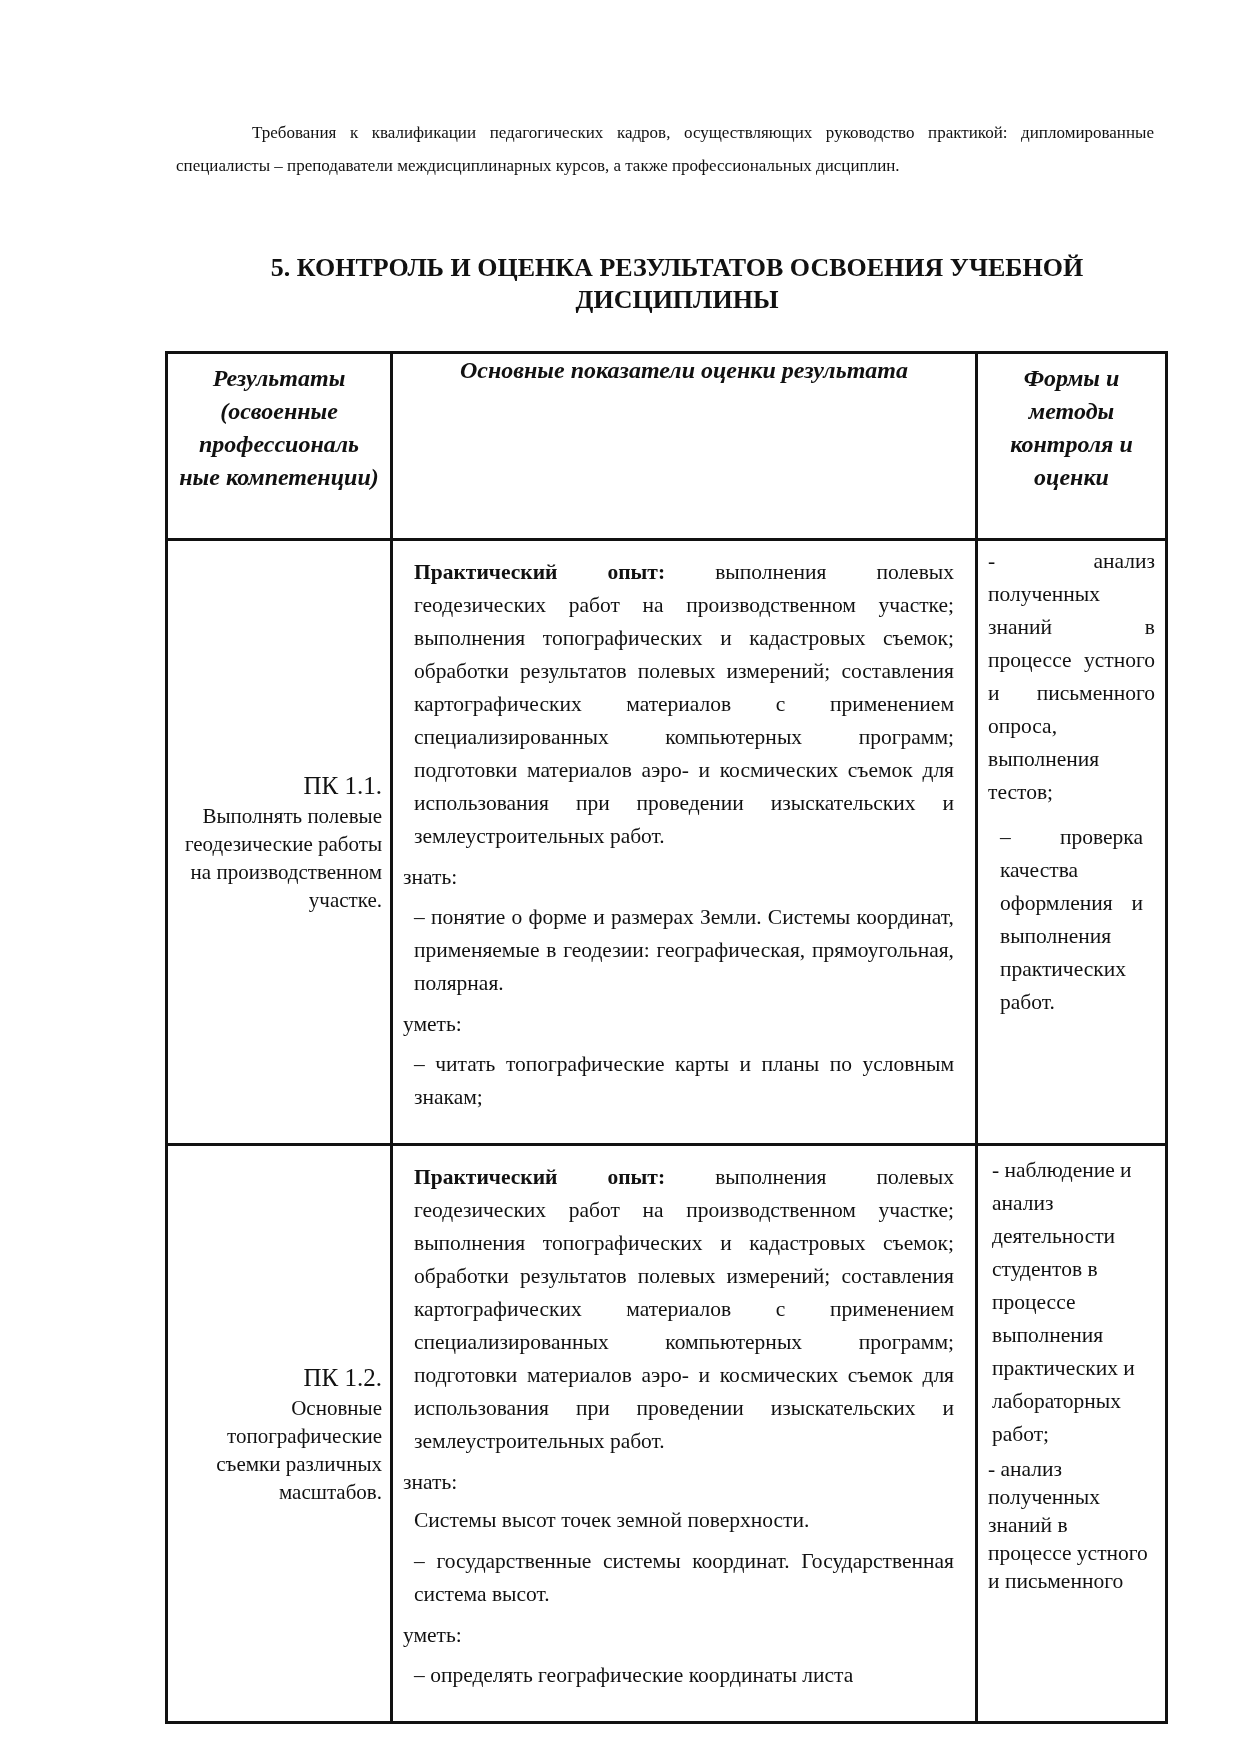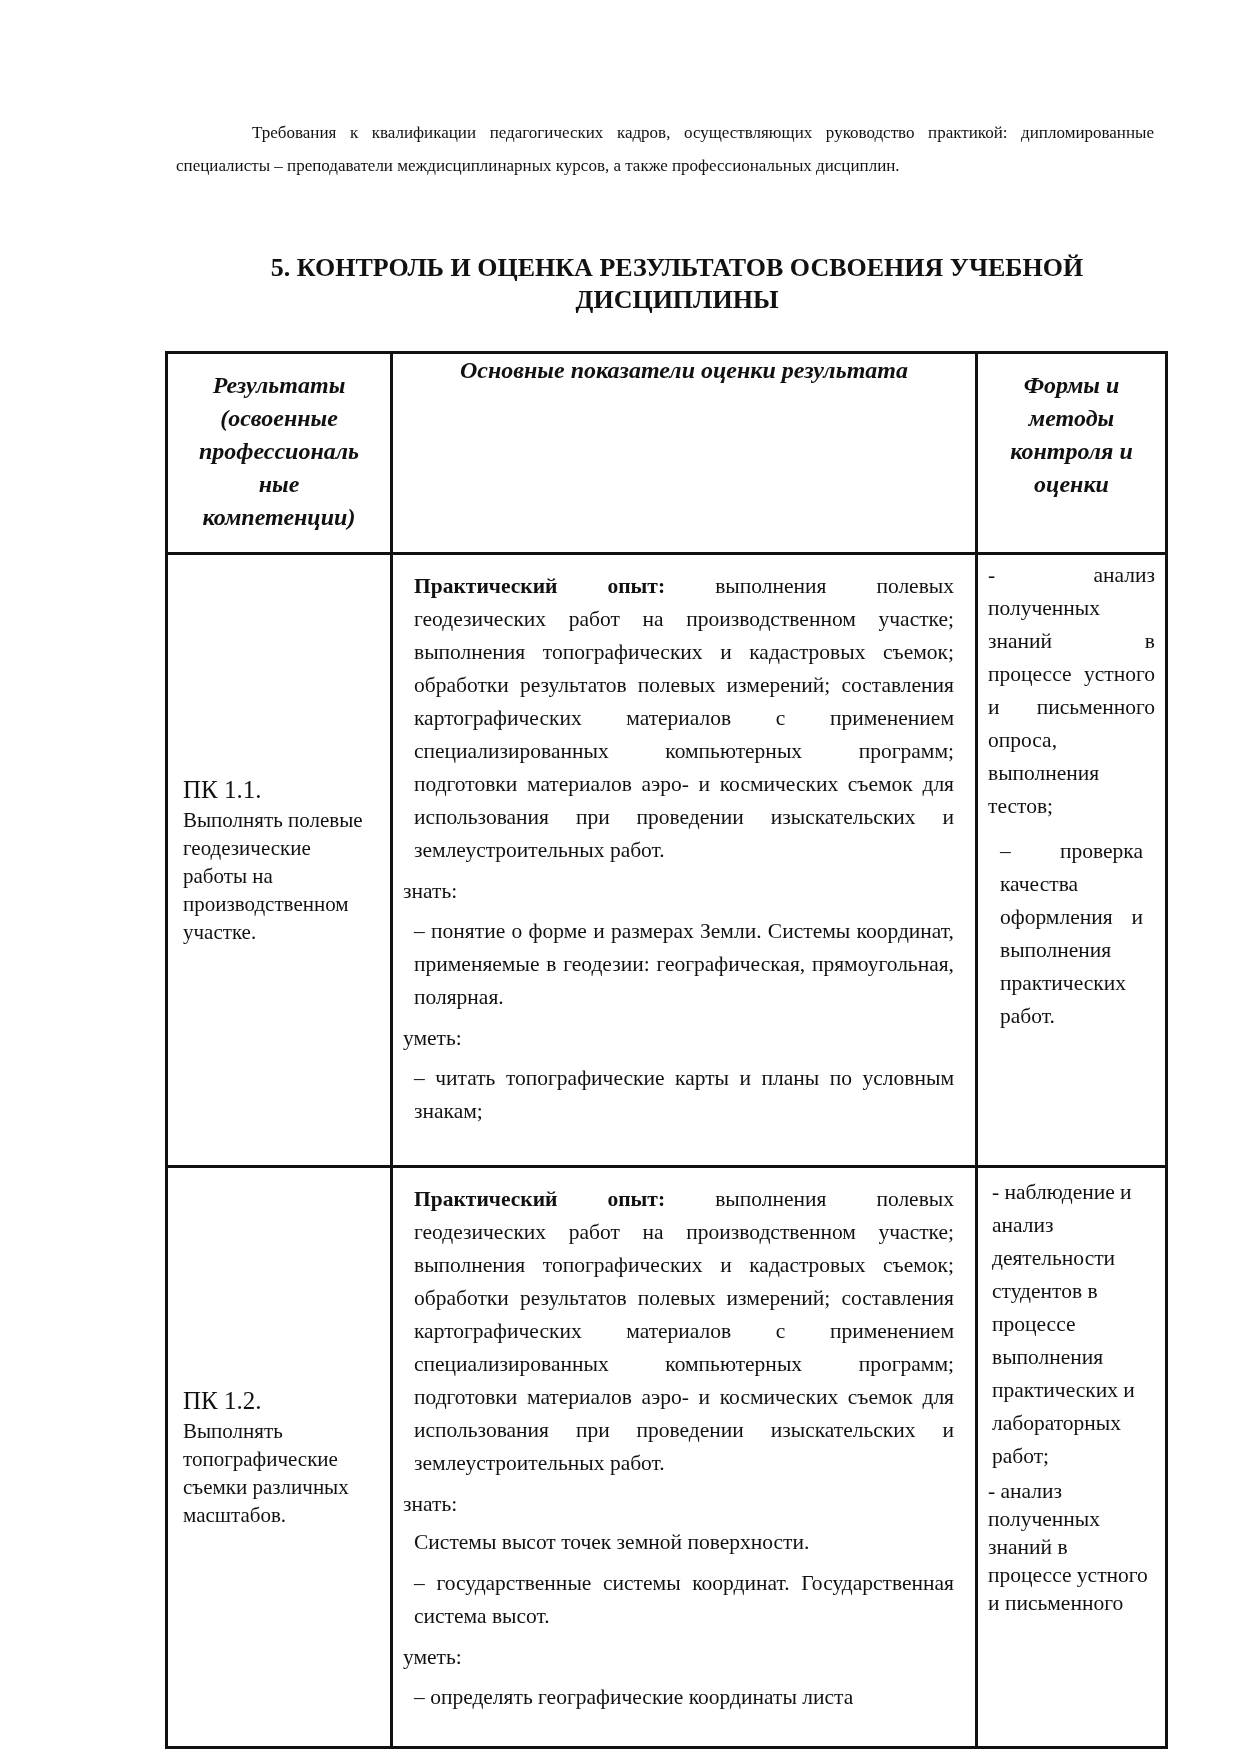--- a/index.html
+++ b/index.html
@@ -14,32 +14,32 @@
   }
   .section-title {
     position: absolute; left: 188px; top: 252px; width: 978px;
     font-size: 26px; line-height: 32px; font-weight: bold; text-align: center; margin: 0;
   }
   table.assess {
     position: absolute; left: 165px; top: 351px; width: 1000px;
     border-collapse: collapse; table-layout: fixed;
   }
   table.assess td, table.assess th {
-    border: 3px solid #111111; vertical-align: top; padding: 15px;
+    border: 3px solid #111111; vertical-align: top; padding: 8px;
   }
   col.c1 { width: 225px; }
   col.c2 { width: 585px; }
   col.c3 { width: 190px; }
   .hdr th {
     font-style: italic; font-weight: bold; font-size: 24px; line-height: 33px;
     text-align: center; vertical-align: middle; height: 168px; padding: 4px 6px;
   }
   .hdr th.mid { padding: 0 10px; }
   .pk {
-    text-align: left; vertical-align: middle !important;
+    text-align: right; vertical-align: middle !important;
     font-size: 21px; line-height: 28px; padding: 0 8px; font-family: Liberation Serif, serif;
   }
   .pk .code { font-size: 25px; line-height: 32px; display: block; }
   .indic {
     font-size: 21.5px; line-height: 33px; text-align: justify; padding: 4px 10px 18px 10px !important;
   }
   .indic p { margin: 11px; }
   .indic .lbl { font-weight: normal; display: block; line-height: 26px; }
   .methods {
     font-size: 21.5px; line-height: 33px; text-align: justify; padding: 4px 10px !important;
@@ -83,21 +83,21 @@
     </td>
     <td class="methods">
       <p style="margin:0">- анализ полученных знаний в процессе устного и письменного опроса, выполнения тестов;</p>
       <p style="margin:12px">– проверка качества оформления и выполнения практических работ.</p>
     </td>
   </tr>
 
   <tr class="row2">
     <td class="pk">
       <span class="code">ПК 1.2.</span>
-      <span>Выполнять топографические съемки различных масштабов.</span>
+      <span>Основные топографические съемки различных масштабов.</span>
     </td>
     <td class="indic">
       <p><b>Практический опыт:</b><span> выполнения полевых геодезических работ на производственном участке; выполнения топографических и кадастровых съемок; обработки результатов полевых измерений; составления картографических материалов с применением специализированных компьютерных программ; подготовки материалов аэро- и космических съемок для использования при проведении изыскательских и землеустроительных работ.</span></p>
       <span class="lbl">знать:</span>
       <p style="line-height:28px">Системы высот точек земной поверхности.</p>
       <p>– государственные системы координат. Государственная система высот.</p>
       <span class="lbl">уметь:</span>
       <p>– определять географические координаты листа</p>
     </td>
     <td class="methods ragged">

